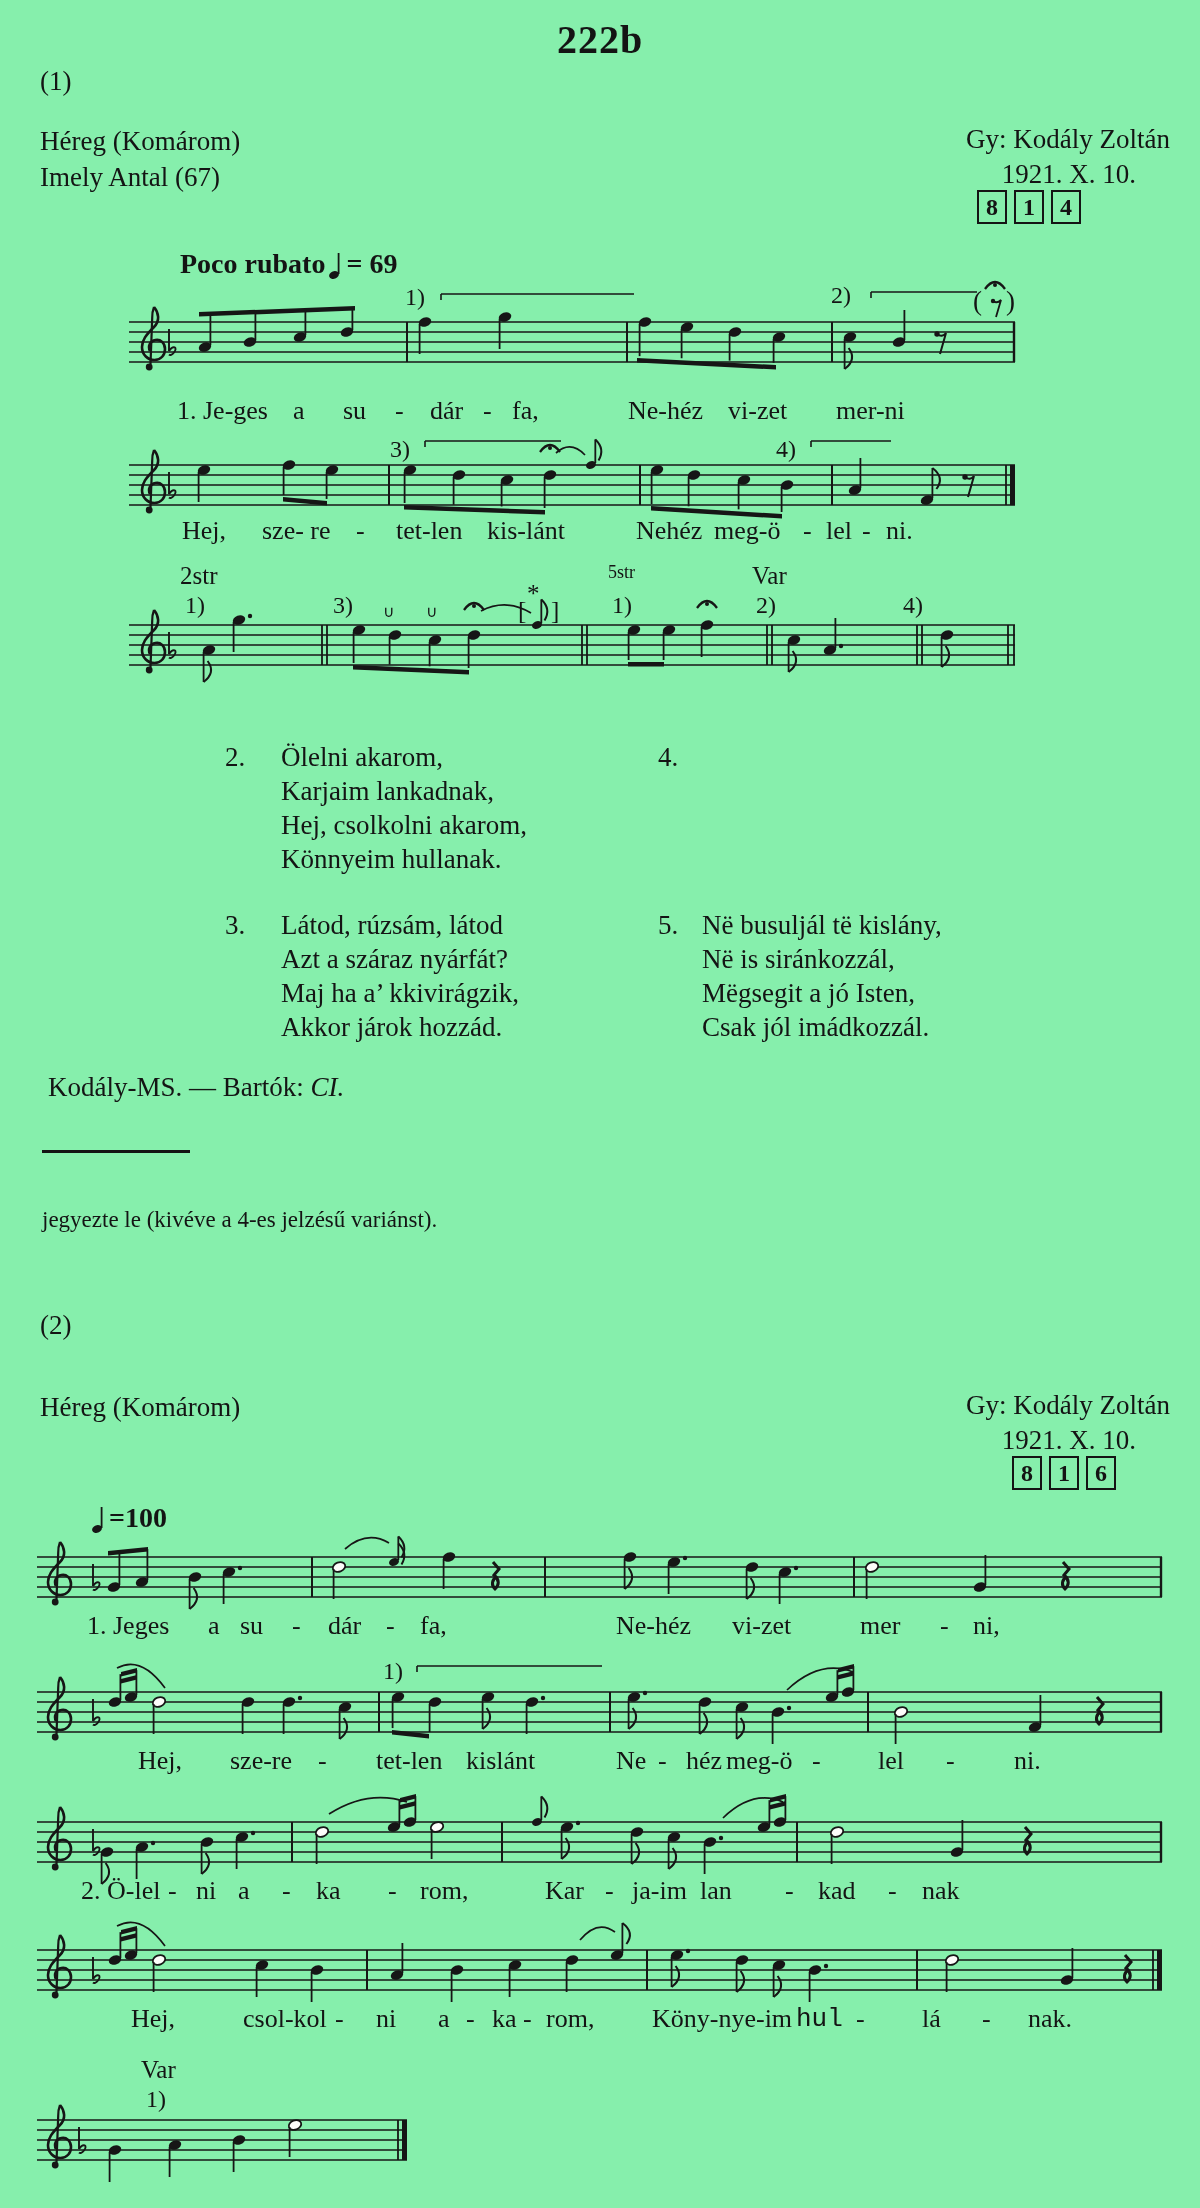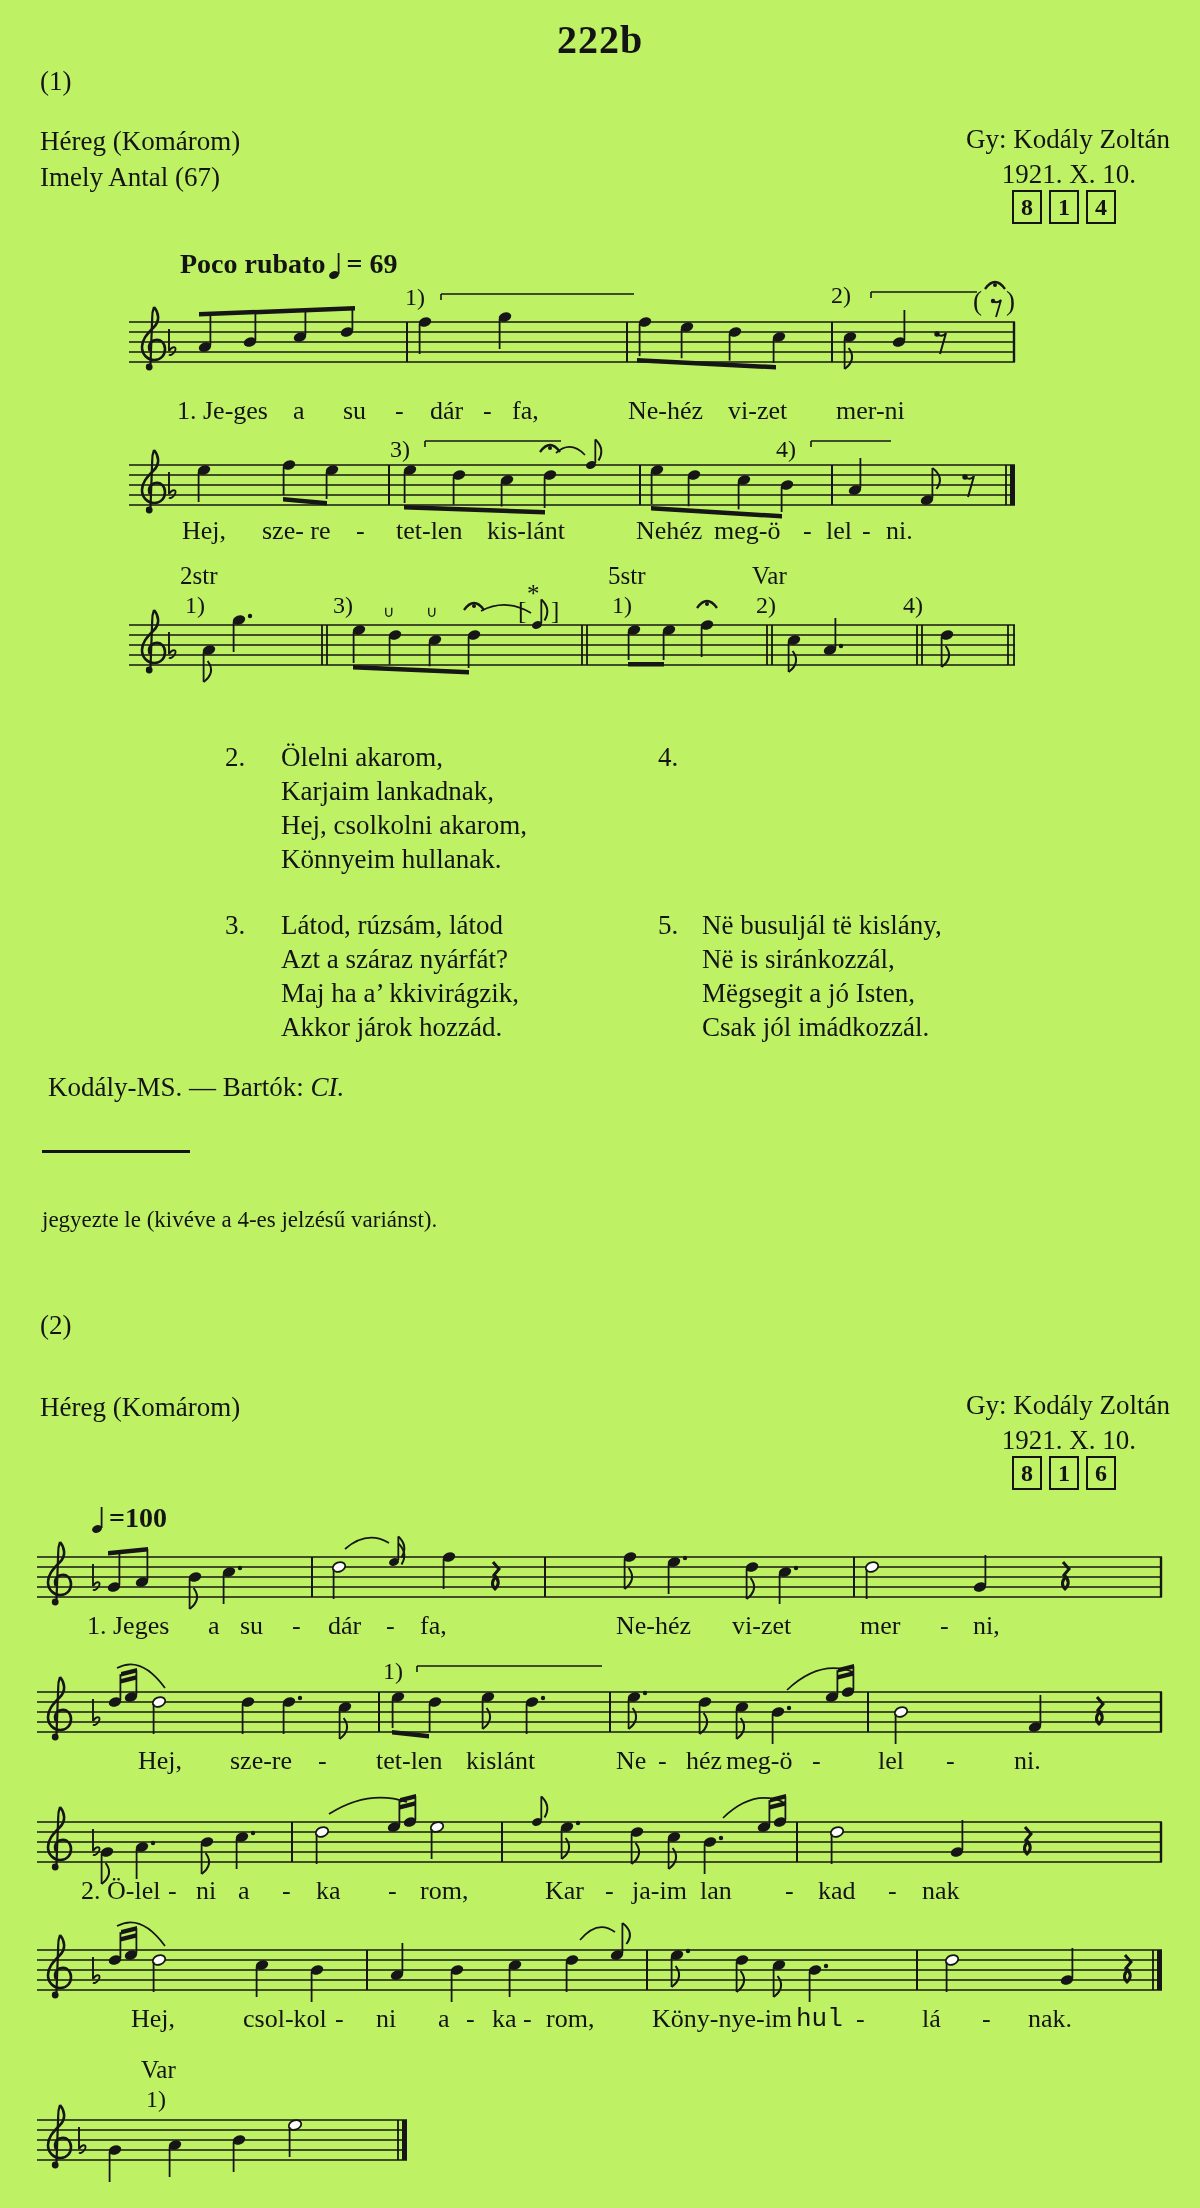--- a/index.html
+++ b/index.html
@@ -1,16 +1,16 @@
 <!DOCTYPE html>
 <html><head>
 <meta charset="utf-8">
 <style>
   html,body{margin:0;padding:0;background:#e8e8e6;}
-  .page{position:relative;width:1200px;height:2208px;background:#bef264;color:#141414;
+  .page{position:relative;width:1200px;height:2208px;background:#86efac;color:#141414;
         font-family:"Liberation Serif","DejaVu Serif",serif;overflow:hidden;}
   .abs{position:absolute;white-space:nowrap;}
   .title{font-size:40px;font-weight:bold;letter-spacing:1px;}
   .hdr{font-size:27px;}
   .right{text-align:right;}
   .codebox{display:inline-block;width:26px;height:30px;border:2px solid #141414;
            font-size:24px;font-weight:bold;text-align:center;line-height:30px;margin-right:7px;}
   .verse{position:absolute;font-size:27px;line-height:34px;}
   .vnum{position:absolute;left:0;top:0;}
   .vlines{margin-left:56px;}
@@ -28,21 +28,21 @@
 
 <div class="page">
 
   <div class="abs title" style="left:0;right:0;top:16px;text-align:center;">222b</div>
 
   <div class="abs hdr" style="left:40px;top:66px;">(1)</div>
   <div class="abs hdr" style="left:40px;top:126px;">Héreg (Komárom)</div>
   <div class="abs hdr" style="left:40px;top:162px;">Imely Antal (67)</div>
   <div class="abs hdr right" style="right:30px;top:124px;">Gy: Kodály Zoltán</div>
   <div class="abs hdr right" style="right:64px;top:159px;">1921. X. 10.</div>
-  <div class="abs" style="left:1012px;top:190px;">
+  <div class="abs" style="left:977px;top:190px;">
     <span class="codebox">8</span><span class="codebox">1</span><span class="codebox">4</span>
   </div>
 
   <div class="verse" style="left:225px;top:740px;">
     <span class="vnum">2.</span>
     <div class="vlines">
       <div>Ölelni akarom,</div>
       <div>Karjaim lankadnak,</div>
       <div>Hej, csolkolni akarom,</div>
       <div>Könnyeim hullanak.</div>
@@ -799,21 +799,21 @@
       <span class="mark" style="left: 390px; top: 436px; position: absolute;">3)</span>
       <span class="mark" style="left: 776px; top: 436px; position: absolute;">4)</span>
       <span class="mark" style="left: 180px; top: 562px; position: absolute; font-size: 25px;">2str</span>
       <span class="mark" style="left: 185px; top: 592px; position: absolute;">1)</span>
       <span class="mark" style="left: 333px; top: 592px; position: absolute;">3)</span>
       <span class="mark" style="left: 527px; top: 580px; position: absolute; font-size: 25px;">*</span>
       <span class="mark" style="left: 518px; top: 597px; position: absolute; font-size: 25px;">[</span>
       <span class="mark" style="left: 551px; top: 597px; position: absolute; font-size: 25px;">]</span>
       <span class="mark" style="left: 383px; top: 602px; position: absolute; font-size: 16px;">∪</span>
       <span class="mark" style="left: 426px; top: 602px; position: absolute; font-size: 16px;">∪</span>
-      <span class="mark" style="left: 608px; top: 562px; position: absolute; font-size: 25px;">5str</span>
+      <span class="mark" style="left: 608px; top: 562px; position: absolute; font-size: 18px;">5str</span>
       <span class="mark" style="left: 612px; top: 592px; position: absolute;">1)</span>
       <span class="mark" style="left: 752px; top: 562px; position: absolute; font-size: 25px;">Var</span>
       <span class="mark" style="left: 756px; top: 592px; position: absolute;">2)</span>
       <span class="mark" style="left: 903px; top: 592px; position: absolute;">4)</span>
       <span class="mark" style="left: 383px; top: 1658px; position: absolute;">1)</span>
       <span class="mark" style="left: 141px; top: 2056px; position: absolute; font-size: 25px;">Var</span>
       <span class="mark" style="left: 146px; top: 2086px; position: absolute;">1)</span>
       <span class="lyr" style="left: 177px; top: 396px; position: absolute;">1. Je-ges</span>
       <span class="lyr" style="left: 293px; top: 396px; position: absolute;">a</span>
       <span class="lyr" style="left: 343px; top: 396px; position: absolute;">su</span>

